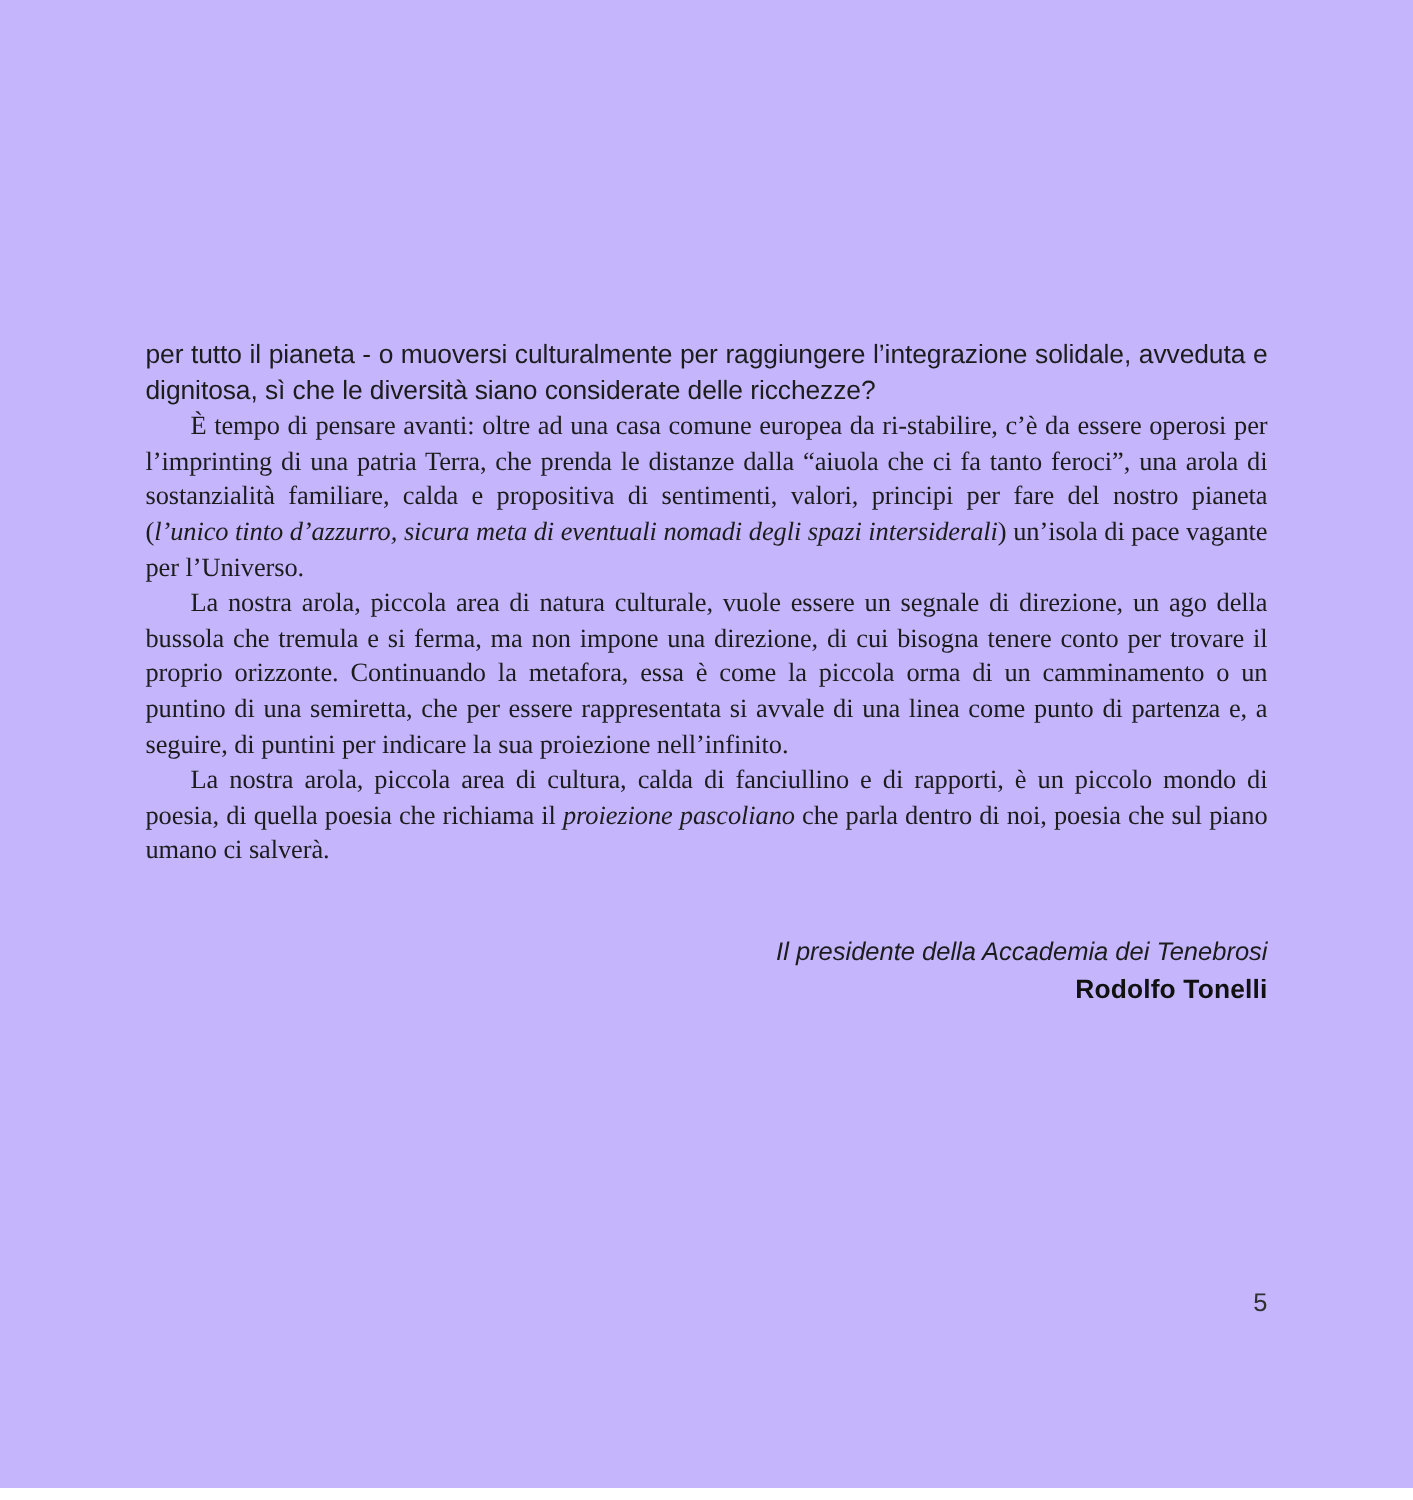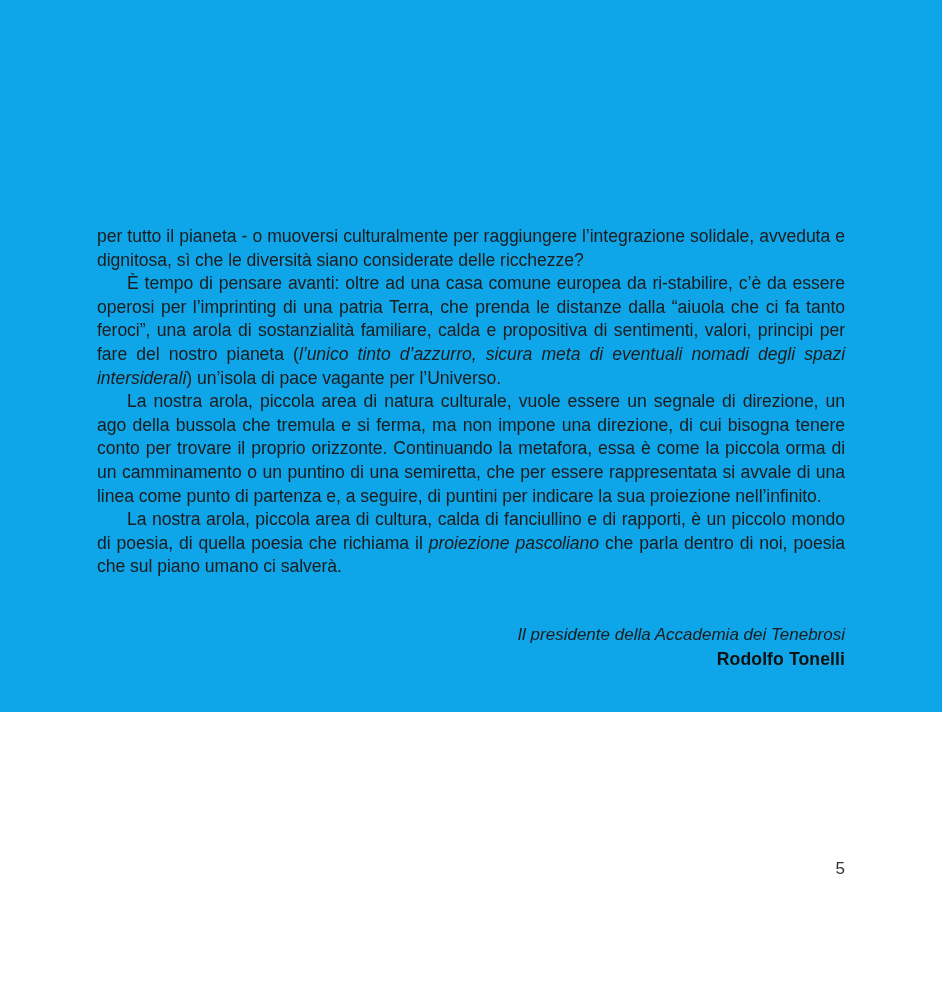--- a/index.html
+++ b/index.html
@@ -11,22 +11,22 @@
     height: 1000px;
     background: #ffffff;
     font-family: "Liberation Sans", sans-serif;
     color: #1a1a1a;
     overflow: hidden;
   }
 
   .page {
     position: relative;
     width: 942px;
-    height: 712px;
-    background: #0ea5e9;
+    height: 992px;
+    background: #c4b5fd;
   }
 
   .text-column {
     position: absolute;
     left: 97px;
     top: 225px;
     width: 748px;
   }
 
   .body-par {
@@ -37,20 +37,21 @@
     line-height: 23.6px;
     font-stretch: semi-condensed;
     transform-origin: left top;
     letter-spacing: -0.05px;
     word-spacing: 0px;
     color: #1c1c1c;
   }
 
   .body-par.indented {
     text-indent: 30px;
+    font-family: Liberation Serif, serif;
   }
 
   .body-par .ital {
     font-style: italic;
   }
 
   .signature-block {
     position: absolute;
     left: 97px;
     top: 623px;

